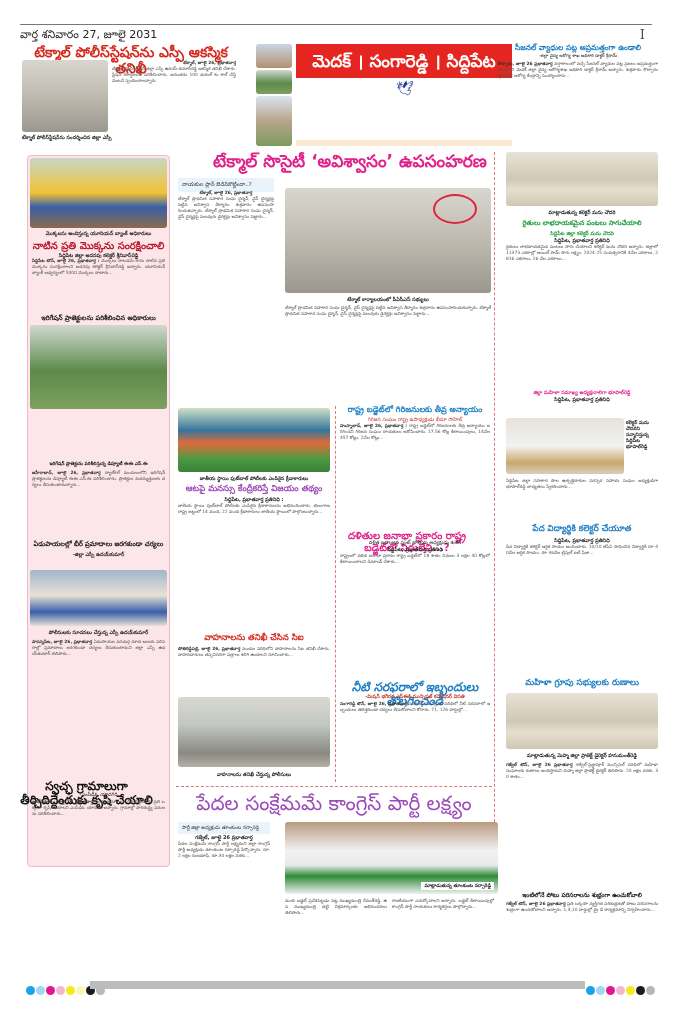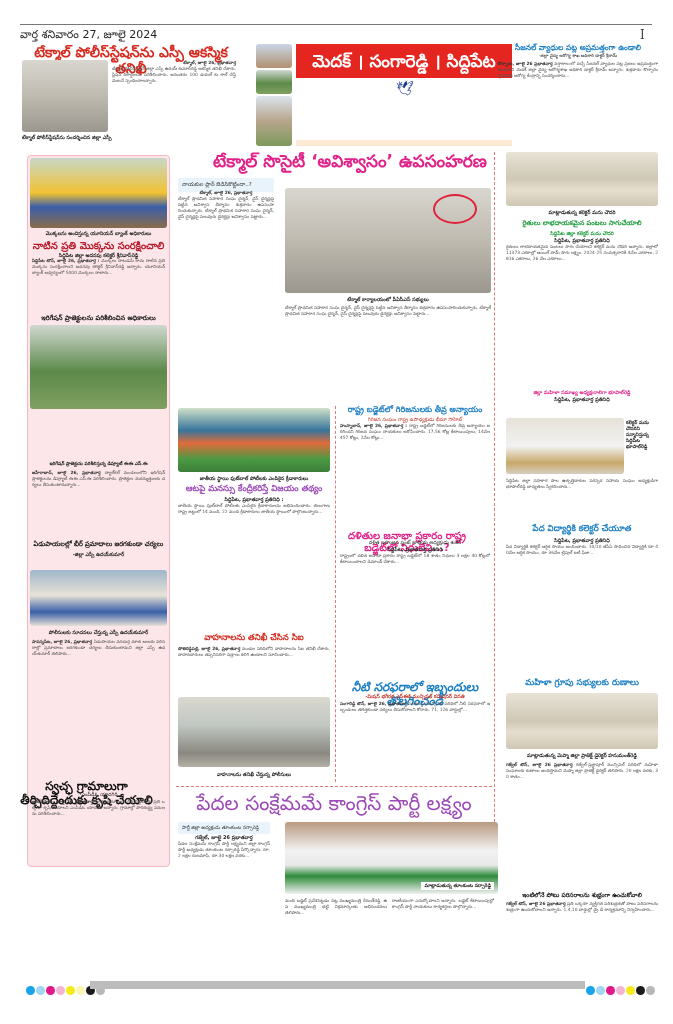--- a/index.html
+++ b/index.html
@@ -32,21 +32,21 @@
   .masthead-band { background: #e52520; color: #fff; font-weight: bold; text-align: center; font-size: 17px; line-height: 34px; }
   .logo { color: #1f3a93; font-weight: bold; text-align: center; font-size: 62px; letter-spacing: -2px; font-family: "DejaVu Sans", sans-serif; }
   .subhead-box { background: #e8f3fb; font-size: 5.5px; color: #333; padding: 3px 4px; border-radius: 2px; }
   .footer-bar { background: #bcbcbc; height: 8px; }
   .dot { width: 9px; height: 9px; border-radius: 50%; display: inline-block; margin-right: 1px; }
 </style>
 </head>
 <body>
 
 <div class="abs folio"></div>
-<div class="abs folio-date">వార్త శనివారం 27, జూలై 2024</div>
+<div class="abs folio-date">వార్త శనివారం 27, జూలై 2031</div>
 <div class="abs folio-page">I</div>
 
 <div class="abs head red" style="left:26px;top:44px;width:210px;font-size:14px;">టేక్మాల్ పోలీస్‌స్టేషన్‌ను ఎస్పీ ఆకస్మిక తనిఖీ</div>
 <div class="abs photo photo-street" style="left:22px;top:60px;width:86px;height:72px;"></div>
 <div class="abs" style="left:112px;top:60px;width:124px;height:74px;">
   <div class="body-text dateline" style="text-align:right;">టేక్మాల్, జూలై 26, ప్రభాతవార్త</div>
   <div class="body-text" style="height:66px;">టేక్మాల్ పోలీస్‌స్టేషన్ జిల్లా ఎస్పీ ఉదయ్ కుమార్‌రెడ్డి ఆకస్మిక తనిఖీ చేశారు. స్టేషన్ రికార్డులను పరిశీలించారు. అనంతరం 100 డయల్ కు కాల్ చేస్తే వెంటనే స్పందించాలన్నారు.</div>
 </div>
 <div class="abs caption" style="left:22px;top:134px;width:96px;text-align:left;">టేక్మాల్ పోలీస్‌స్టేషన్‌ను సందర్శించిన జిల్లా ఎస్పీ</div>
 

